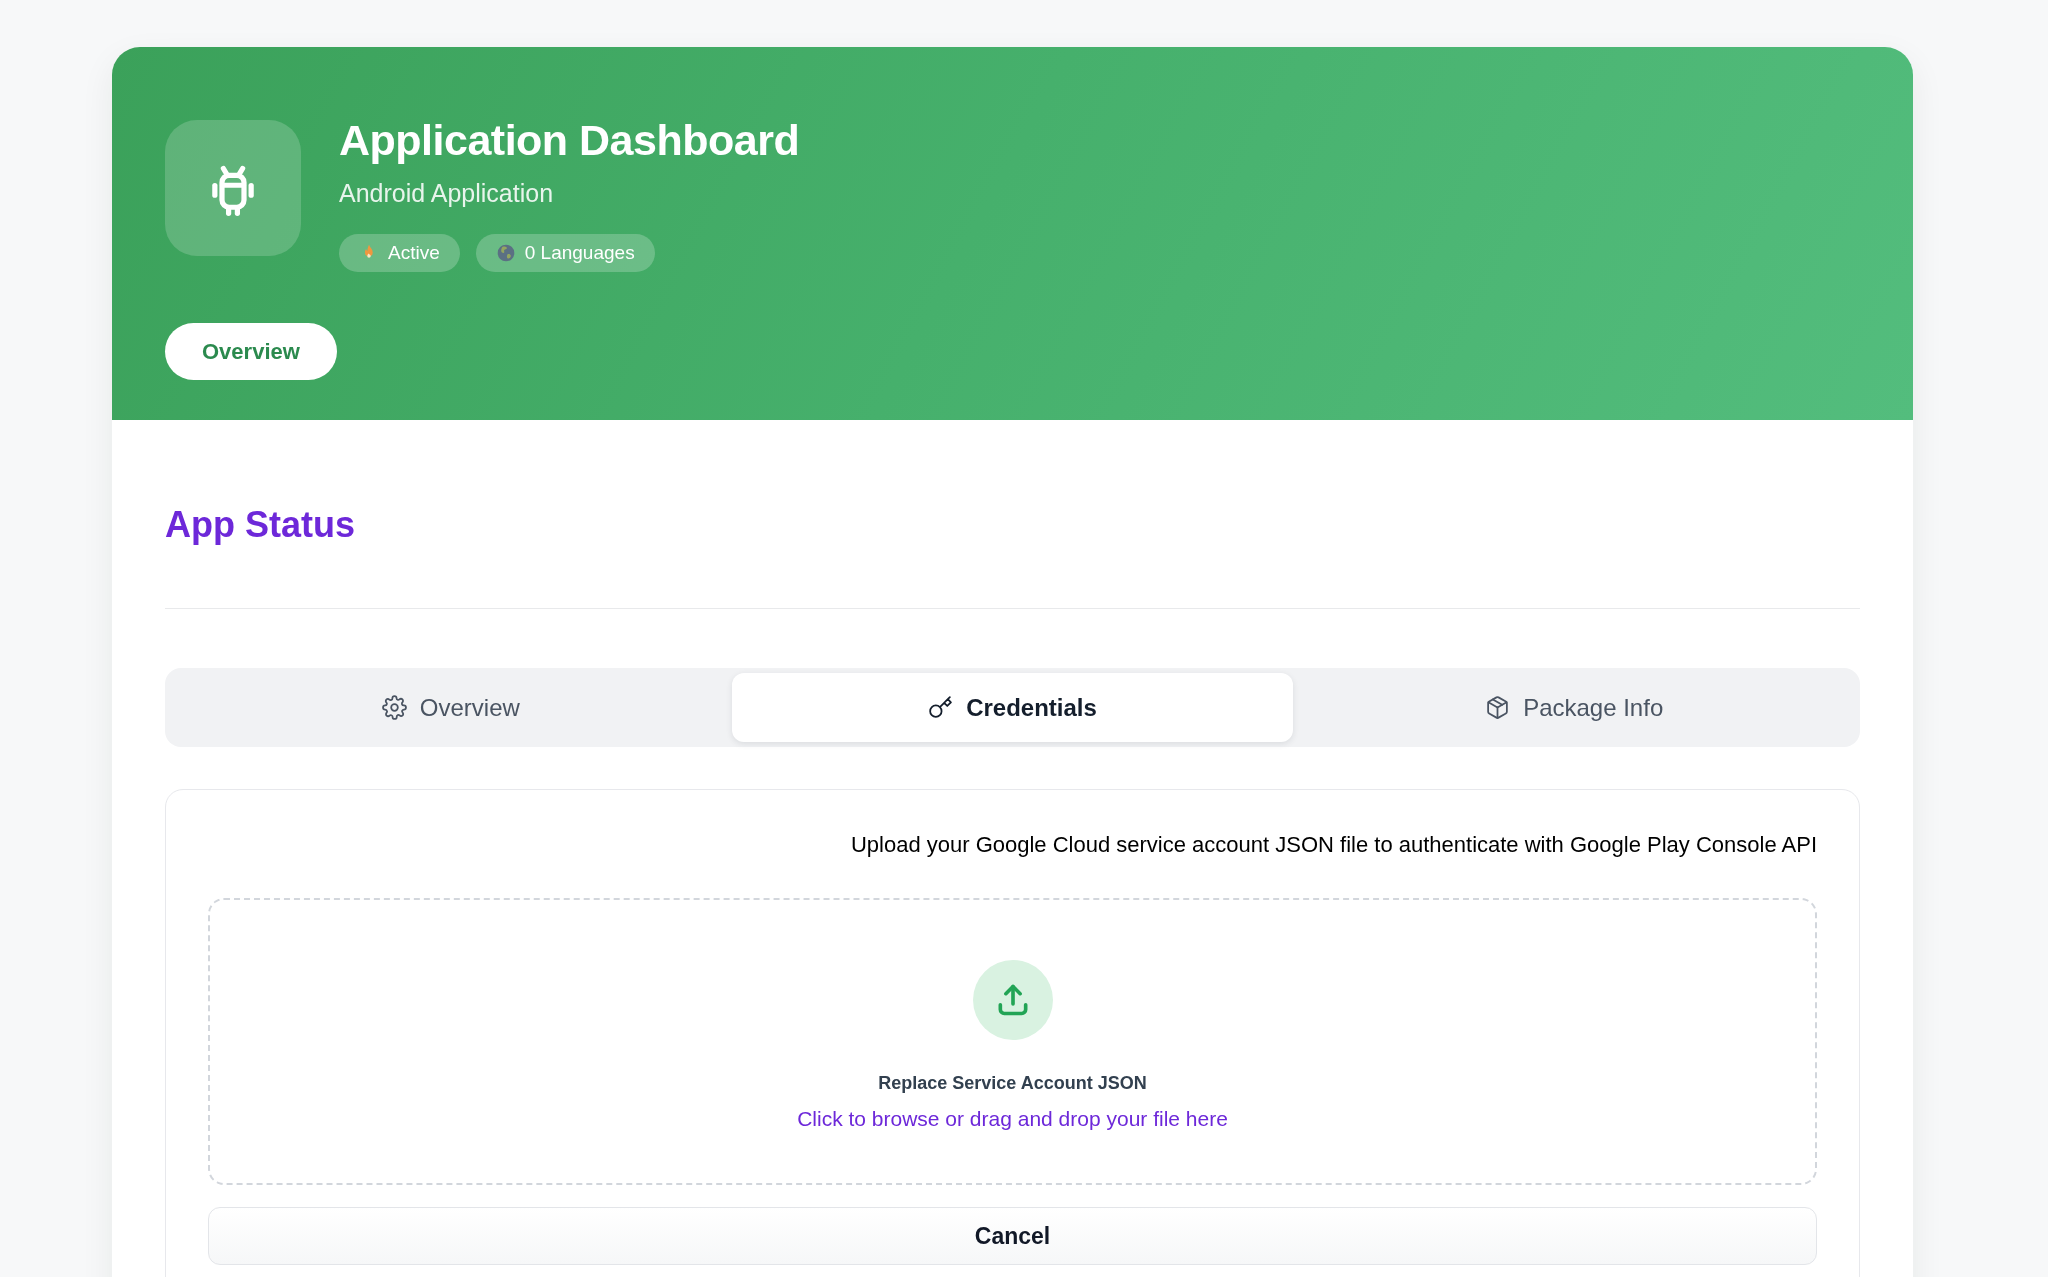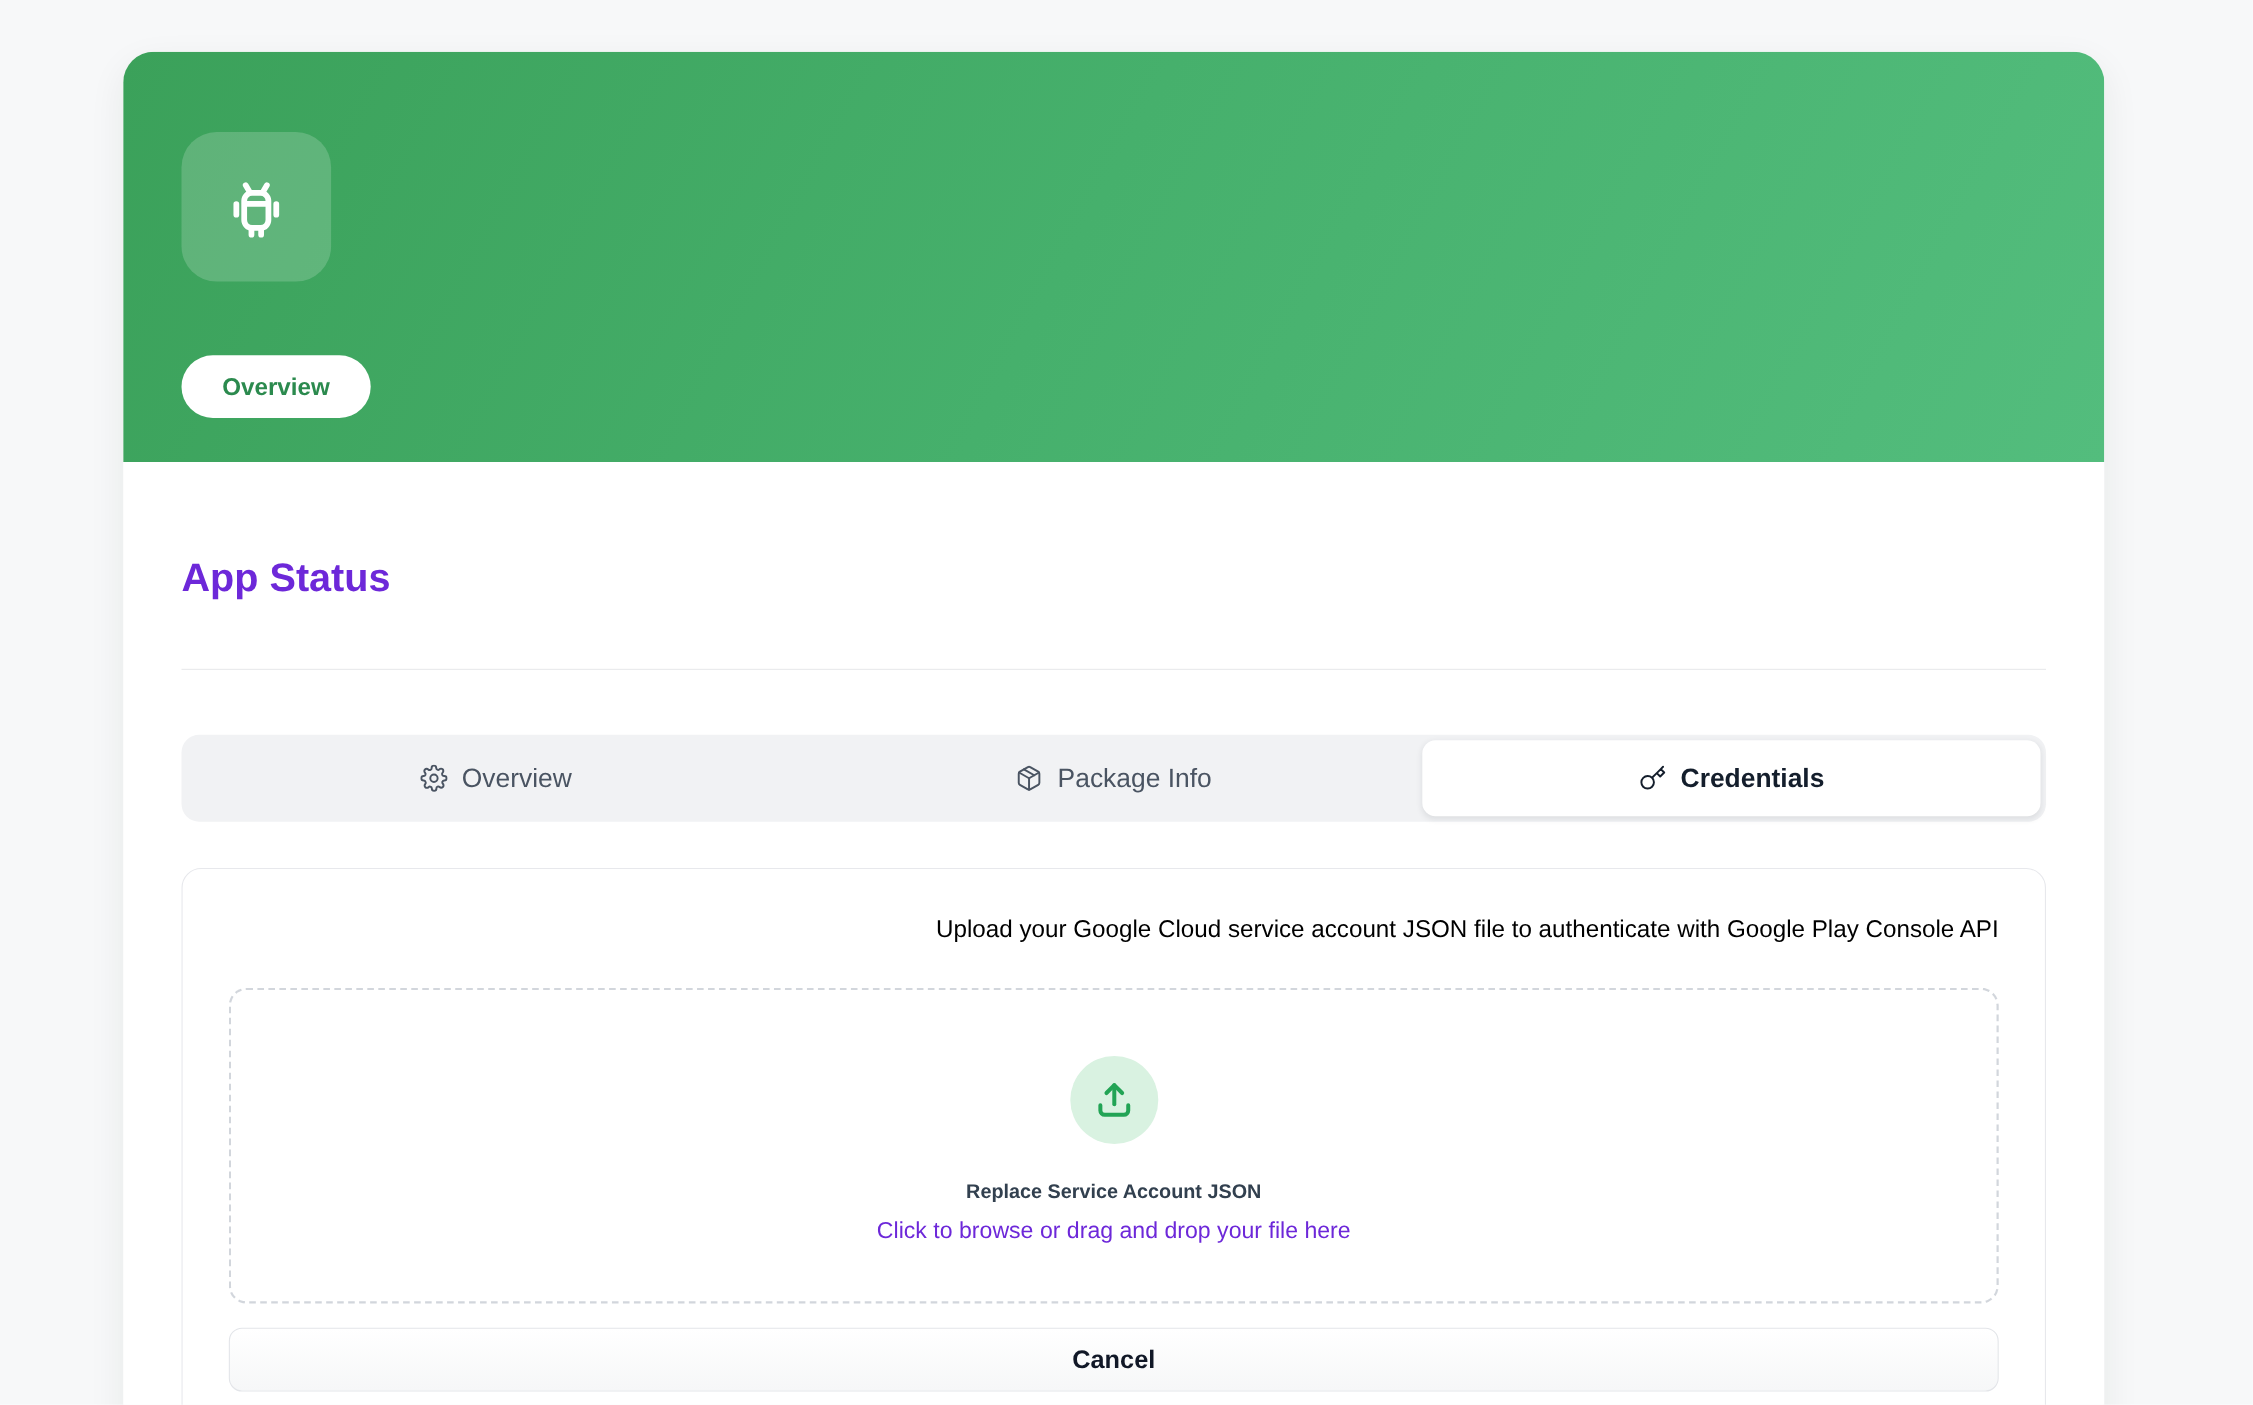--- a/index.html
+++ b/index.html
@@ -166,52 +166,72 @@
           <rect x="8" y="7.4" width="8" height="11.6" rx="2.6"></rect>
           <line x1="8.2" y1="11" x2="15.8" y2="11"></line>
           <line x1="9.7" y1="6.9" x2="8.5" y2="4.9"></line>
           <line x1="14.3" y1="6.9" x2="15.5" y2="4.9"></line>
           <line x1="5.4" y1="11.1" x2="5.4" y2="14.6"></line>
           <line x1="18.6" y1="11.1" x2="18.6" y2="14.6"></line>
           <line x1="10.4" y1="19.2" x2="10.4" y2="21.2"></line>
           <line x1="13.6" y1="19.2" x2="13.6" y2="21.2"></line>
         </svg>
       </div>
+      <div class="hero-text">
+        <h1>Application Dashboard</h1>
+        <div class="hero-subtitle">Android Application</div>
+        <div class="badge-row">
+          <div class="badge">
+            <svg viewBox="0 0 24 24">
+              <path d="M12 2c1.2 3.2 4.5 5.5 4.5 9.3a4.7 4.7 0 0 1-9.4 0c0-1.6.5-2.9 1.4-4.1.2 1.1.8 1.9 1.7 2.4-.2-2.6.8-5.3 1.8-7.6z" fill="#f0973f"></path>
+              <path d="M12 17.6a2.1 2.1 0 0 1-2.1-2.1c0-1 .9-1.8 1.3-2.8.6.9 2.9 1.5 2.9 2.8a2.1 2.1 0 0 1-2.1 2.1z" fill="#fbe7c0"></path>
+            </svg>
+            <span>Active</span>
+          </div>
+          <div class="badge">
+            <svg viewBox="0 0 24 24">
+              <circle cx="12" cy="12" r="10" fill="#5b7083"></circle>
+              <path d="M8 4.5c2-.8 3.5-.4 4.6.6 1 .9.3 2.2-1 2.4-1.4.2-2.3 1.2-1.8 2.5.5 1.4-.6 2.3-1.9 1.8C6.6 11.3 6 9.9 6.3 8.2 6.5 6.7 7 5.3 8 4.5zM14.5 13.2c1.5-.4 2.9.4 3.2 1.8.3 1.4-.7 2.8-2 3.4-1.3.6-2.6-.2-2.6-1.6 0-1.3.2-3.2 1.4-3.6z" fill="#93a65f"></path>
+            </svg>
+            <span>0 Languages</span>
+          </div>
+        </div>
+      </div>
     </div>
     <div class="hero-nav">
       <button class="pill-btn">Overview</button>
     </div>
   </div>
 
   <div class="content">
     <div class="section-title">App Status</div>
     <div class="divider"></div>
 
     <div class="tab-bar">
       <button class="tab">
         <svg viewBox="0 0 24 24" fill="none" stroke="currentColor" stroke-width="1.7" stroke-linecap="round" stroke-linejoin="round">
           <circle cx="12" cy="12" r="3.2"></circle>
           <path d="M19.4 15a1.6 1.6 0 0 0 .32 1.77l.06.06a2 2 0 1 1-2.83 2.83l-.06-.06a1.6 1.6 0 0 0-1.77-.32 1.6 1.6 0 0 0-.97 1.47V21a2 2 0 1 1-4 0v-.09a1.6 1.6 0 0 0-1.05-1.47 1.6 1.6 0 0 0-1.77.32l-.06.06a2 2 0 1 1-2.83-2.83l.06-.06A1.6 1.6 0 0 0 4.6 15a1.6 1.6 0 0 0-1.47-.97H3a2 2 0 1 1 0-4h.09A1.6 1.6 0 0 0 4.56 9a1.6 1.6 0 0 0-.32-1.77l-.06-.06a2 2 0 1 1 2.83-2.83l.06.06a1.6 1.6 0 0 0 1.77.32H9a1.6 1.6 0 0 0 .97-1.47V3a2 2 0 1 1 4 0v.09a1.6 1.6 0 0 0 .97 1.47 1.6 1.6 0 0 0 1.77-.32l.06-.06a2 2 0 1 1 2.83 2.83l-.06.06a1.6 1.6 0 0 0-.32 1.77V9a1.6 1.6 0 0 0 1.47.97H21a2 2 0 1 1 0 4h-.09a1.6 1.6 0 0 0-1.47.97z"></path>
         </svg>
         <span>Overview</span>
+      </button>
+      <button class="tab active">
+        <svg viewBox="0 0 24 24" fill="none" stroke="currentColor" stroke-width="1.7" stroke-linecap="round" stroke-linejoin="round">
+          <path d="M21 2l-2 2m-7.61 7.61a5.5 5.5 0 1 1-7.778 7.778 5.5 5.5 0 0 1 7.777-7.777zm0 0L15.5 7.5m0 0l3 3L22 7l-3-3m-3.5 3.5L19 4"></path>
+        </svg>
+        <span>Credentials</span>
       </button>
       <button class="tab">
         <svg viewBox="0 0 24 24" fill="none" stroke="currentColor" stroke-width="1.7" stroke-linecap="round" stroke-linejoin="round">
           <path d="M16.5 9.4L7.55 4.24"></path>
           <path d="M21 16V8a2 2 0 0 0-1-1.73l-7-4a2 2 0 0 0-2 0l-7 4A2 2 0 0 0 3 8v8a2 2 0 0 0 1 1.73l7 4a2 2 0 0 0 2 0l7-4A2 2 0 0 0 21 16z"></path>
           <polyline points="3.27 6.96 12 12.01 20.73 6.96"></polyline>
           <line x1="12" y1="22.08" x2="12" y2="12"></line>
         </svg>
         <span>Package Info</span>
-      </button>
-      <button class="tab active">
-        <svg viewBox="0 0 24 24" fill="none" stroke="currentColor" stroke-width="1.7" stroke-linecap="round" stroke-linejoin="round">
-          <path d="M21 2l-2 2m-7.61 7.61a5.5 5.5 0 1 1-7.778 7.778 5.5 5.5 0 0 1 7.777-7.777zm0 0L15.5 7.5m0 0l3 3L22 7l-3-3m-3.5 3.5L19 4"></path>
-        </svg>
-        <span>Credentials</span>
       </button>
     </div>
 
     <div class="cred-card">
       <div class="cred-desc">Upload your Google Cloud service account JSON file to authenticate with Google Play Console API</div>
 
       <div class="dropzone">
         <div class="upload-circle">
           <svg viewBox="0 0 24 24" fill="none" stroke="#22a455" stroke-width="2.3" stroke-linecap="round" stroke-linejoin="round">
             <path d="M20 15v3a2.5 2.5 0 0 1-2.5 2.5h-11A2.5 2.5 0 0 1 4 18v-3"></path>

